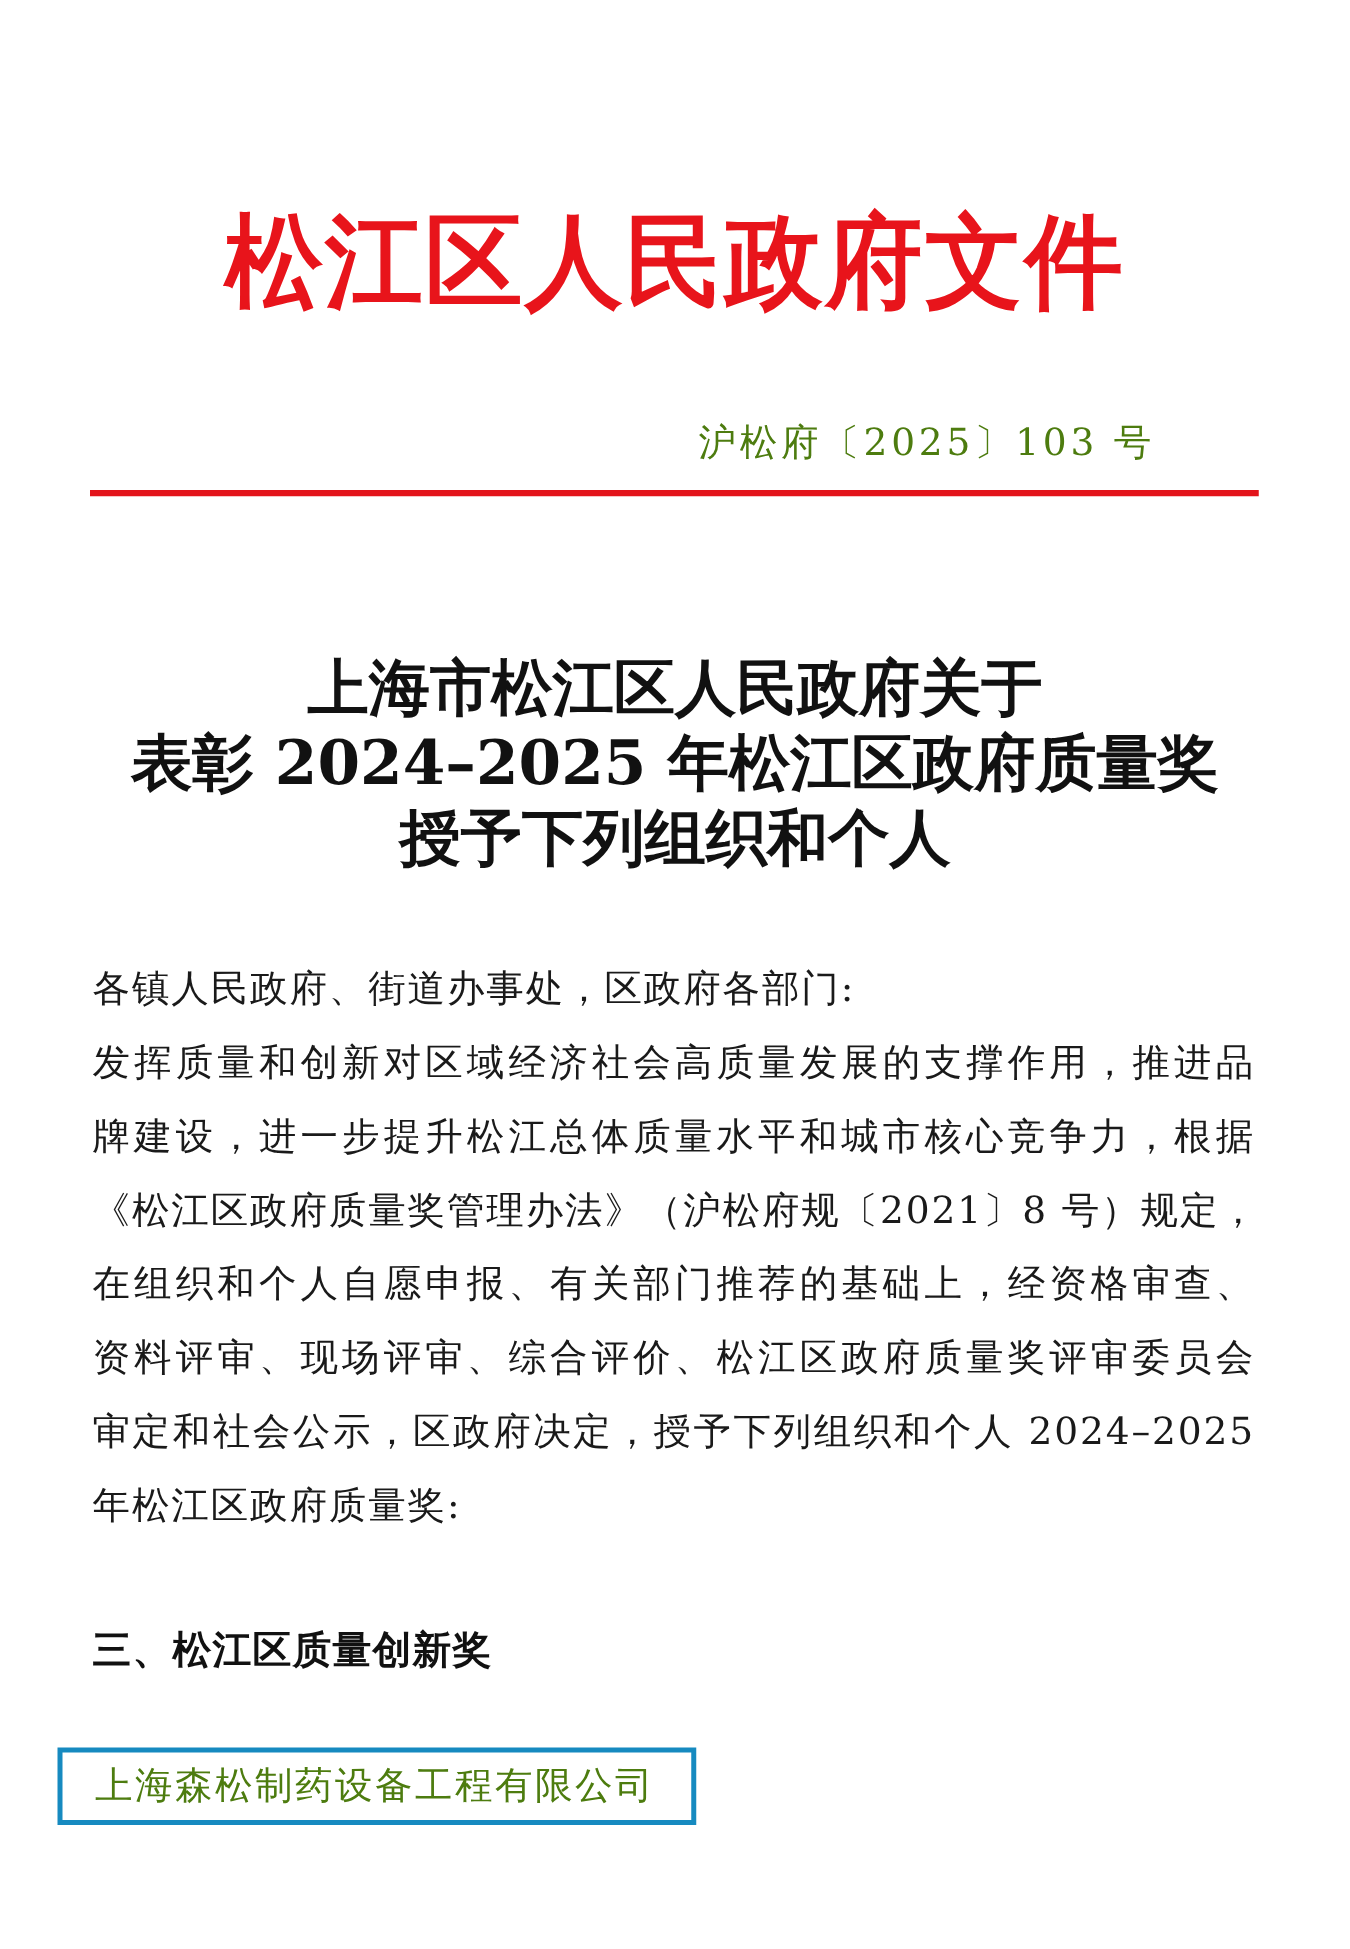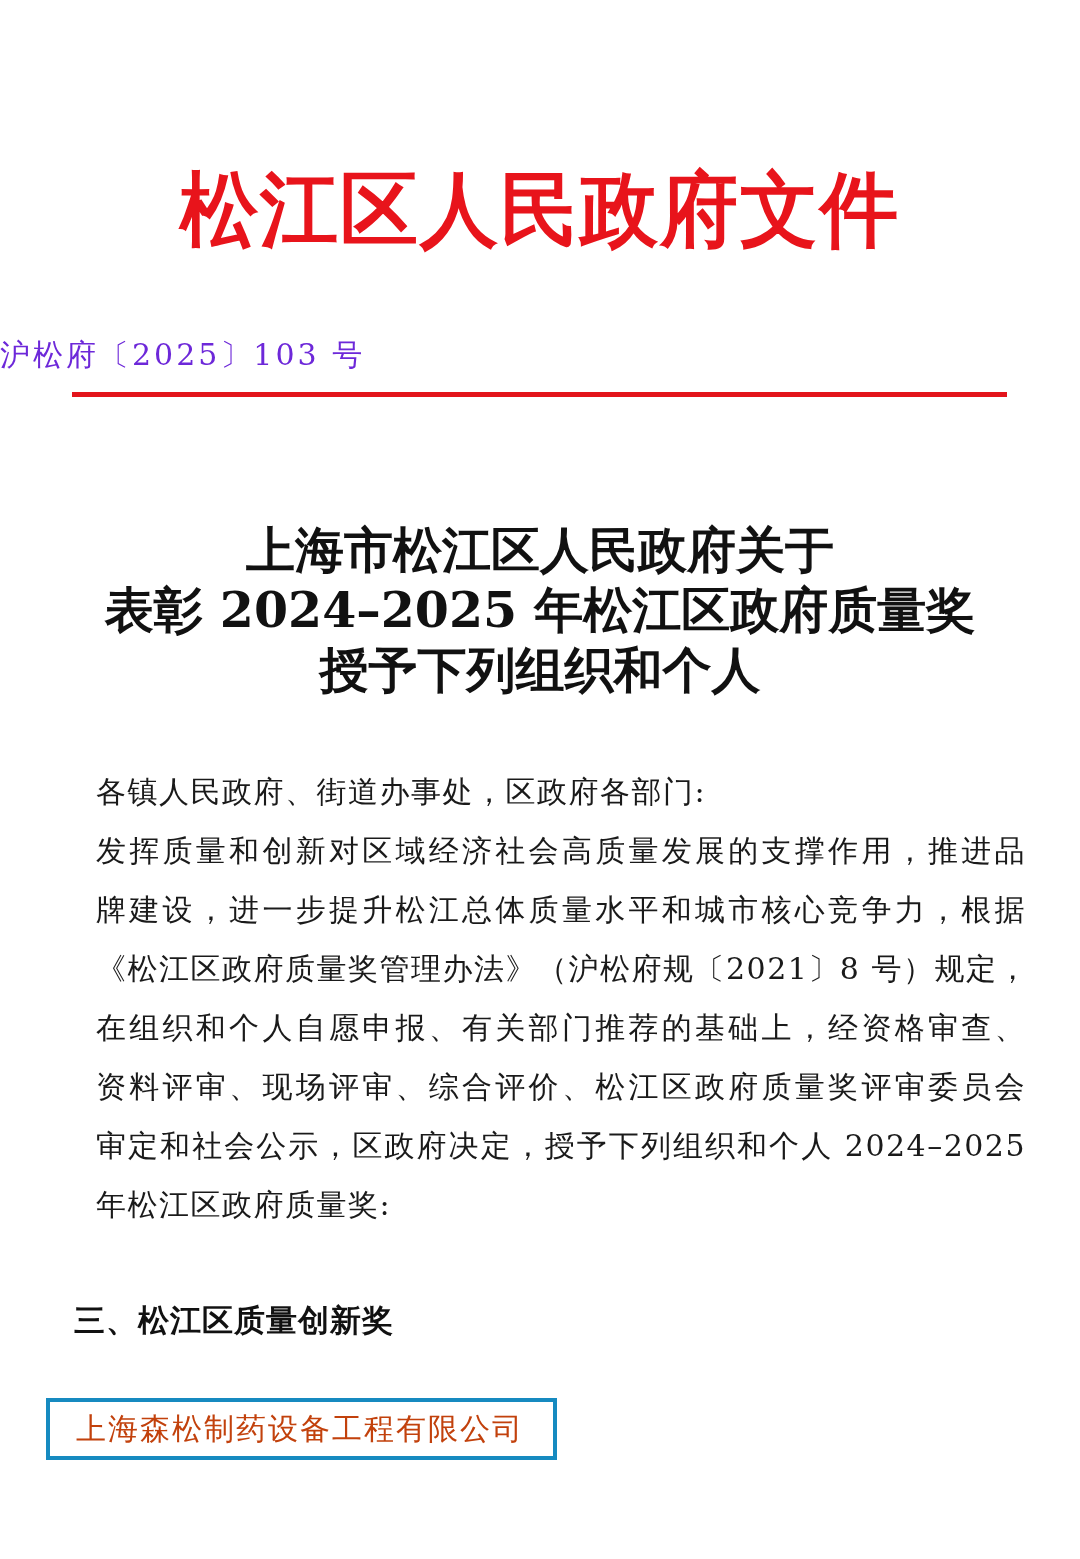--- a/index.html
+++ b/index.html
@@ -32,26 +32,26 @@
       line-height: 100px;
       letter-spacing: 2px;
       color: #e8141b;
       transform: scaleY(1.05);
     }
     .doc-number {
       position: absolute;
       left: 0;
       top: 332px;
       width: 924px;
-      text-align: left;
+      text-align: right;
       font-family: "DejaVu Serif", "Liberation Serif", serif;
       font-size: 30px;
       line-height: 46px;
       letter-spacing: 3px;
-      color: #6d28d9;
+      color: #4d7c0f;
     }
     .red-rule {
       position: absolute;
       left: 72px;
       top: 392px;
       width: 935px;
       height: 5px;
       background: #e3141b;
     }
     .title {
@@ -72,21 +72,20 @@
     .body-text {
       position: absolute;
       left: 74px;
       top: 762px;
       width: 930px;
       font-family: "DejaVu Serif", "Liberation Serif", serif;
       font-size: 30px;
       line-height: 59px;
       letter-spacing: 1.5px;
       color: #1a1a1a;
-      margin-left: 22px;
     }
     .body-text .addressee {
       display: block;
       white-space: nowrap;
     }
     .body-text .para-line {
       display: block;
       white-space: nowrap;
       text-align: justify;
       text-align-last: justify;
@@ -118,21 +117,21 @@
       background: #ffffff;
     }
     .awardee-name {
       position: absolute;
       left: 26px;
       top: 4px;
       font-family: Liberation Serif, serif;
       font-size: 30px;
       line-height: 46px;
       letter-spacing: 2px;
-      color: #c2410c;
+      color: #4d7c0f;
       white-space: nowrap;
     }
   </style>
 </head>
 <body>
 
 <div class="page">
 
   <div class="masthead">松江区人民政府文件</div>
 

